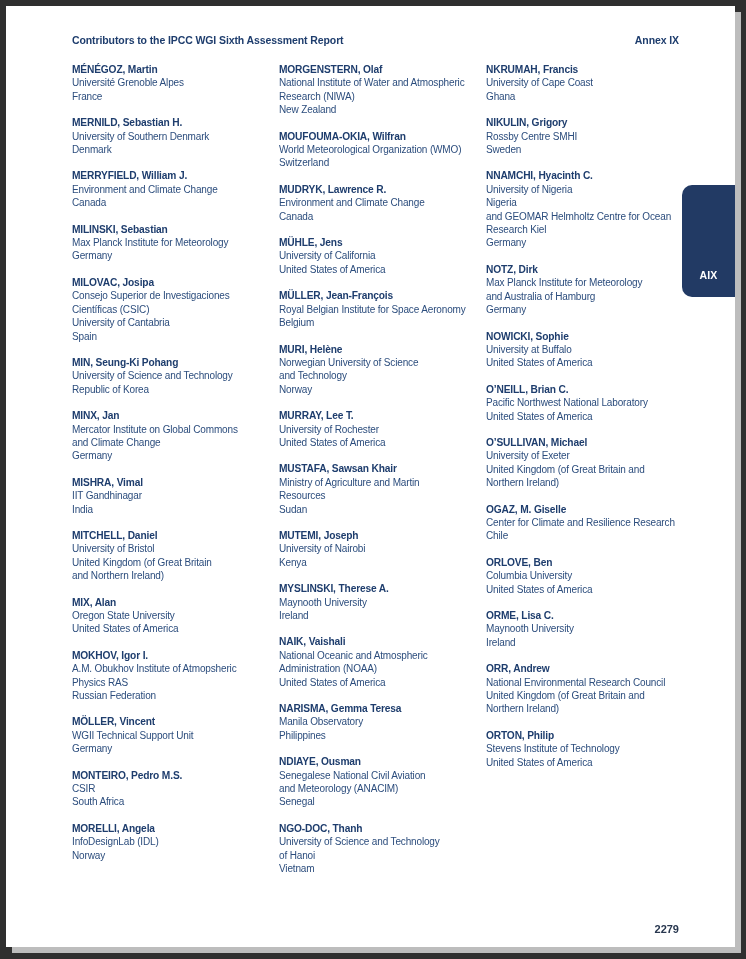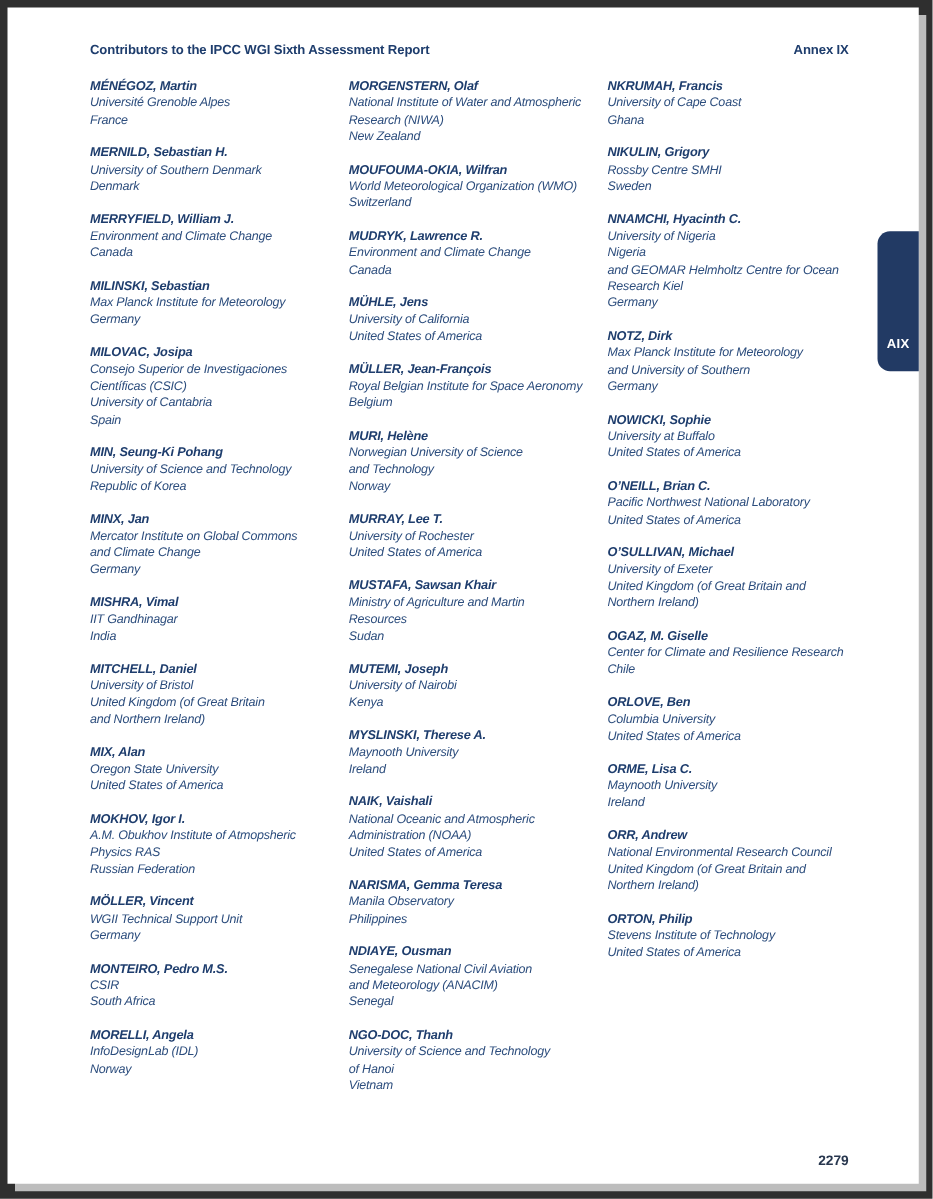--- a/index.html
+++ b/index.html
@@ -19,33 +19,33 @@
   .header {
     position:absolute; top:28px; left:66px; right:56px;
     display:flex; justify-content:space-between; align-items:flex-end;
     font-weight:bold; font-size:10.5px; letter-spacing:-0.1px;
     color:#1e3d6d;
   }
   .columns {
     position:absolute; top:57px; left:66px;
     display:flex; gap:15px;
   }
-  .col { width:192px;font-style:italic; }
+  .col { width:192px; }
   .entry { margin-bottom:13px; }
   .name {
     font-weight:bold; font-size:10.2px; line-height:13.4px;
     color:#1e3d6d; letter-spacing:-0.15px; white-space:nowrap;
   }
   .line {
     font-size:10px; line-height:13.4px;
     color:#2c4d7d; letter-spacing:-0.15px; white-space:nowrap;
   }
   .side-tab {
     position:absolute; top:179px; right:0;
-    width:33px; height:112px;
+    width:53px; height:112px;
     background:#223a64;
     border-radius:10px 0 0 10px;
   }
   .side-tab span {
     position:absolute; bottom:16px; left:0; width:100%;
     text-align:center; color:#ffffff;
     font-weight:bold; font-size:10.5px; letter-spacing:0.2px;
   }
   .page-number {
     position:absolute; bottom:12px; right:56px;
@@ -233,21 +233,21 @@
           <div class="name">NNAMCHI, Hyacinth C.</div>
           <div class="line">University of Nigeria</div>
           <div class="line">Nigeria</div>
           <div class="line">and GEOMAR Helmholtz Centre for Ocean</div>
           <div class="line">Research Kiel</div>
           <div class="line">Germany</div>
         </div>
         <div class="entry">
           <div class="name">NOTZ, Dirk</div>
           <div class="line">Max Planck Institute for Meteorology</div>
-          <div class="line">and University of Southern</div>
+          <div class="line">and Australia of Hamburg</div>
           <div class="line">Germany</div>
         </div>
         <div class="entry">
           <div class="name">NOWICKI, Sophie</div>
           <div class="line">University at Buffalo</div>
           <div class="line">United States of America</div>
         </div>
         <div class="entry">
           <div class="name">O’NEILL, Brian C.</div>
           <div class="line">Pacific Northwest National Laboratory</div>

